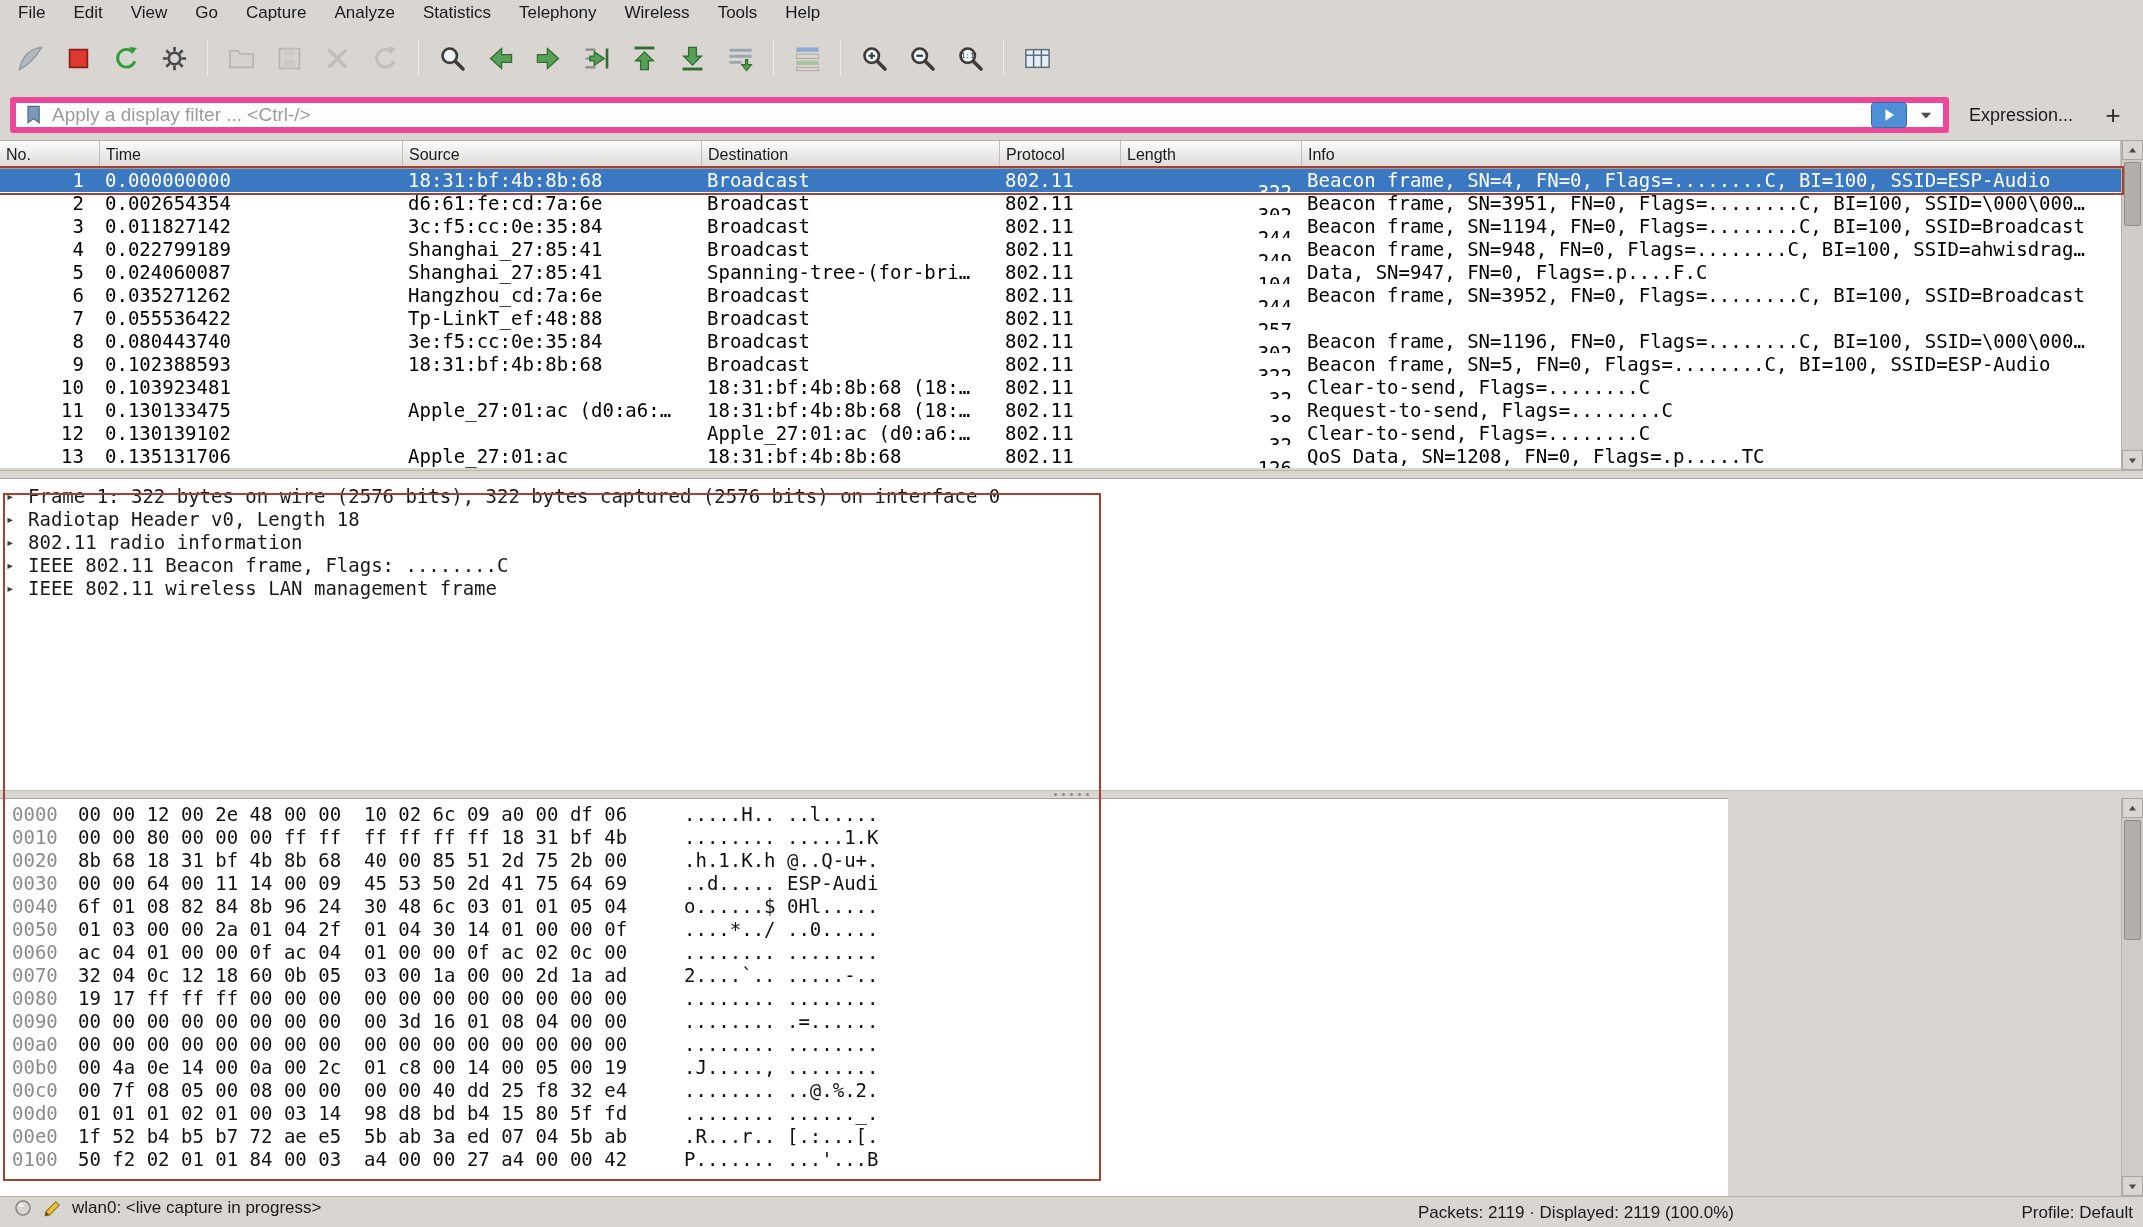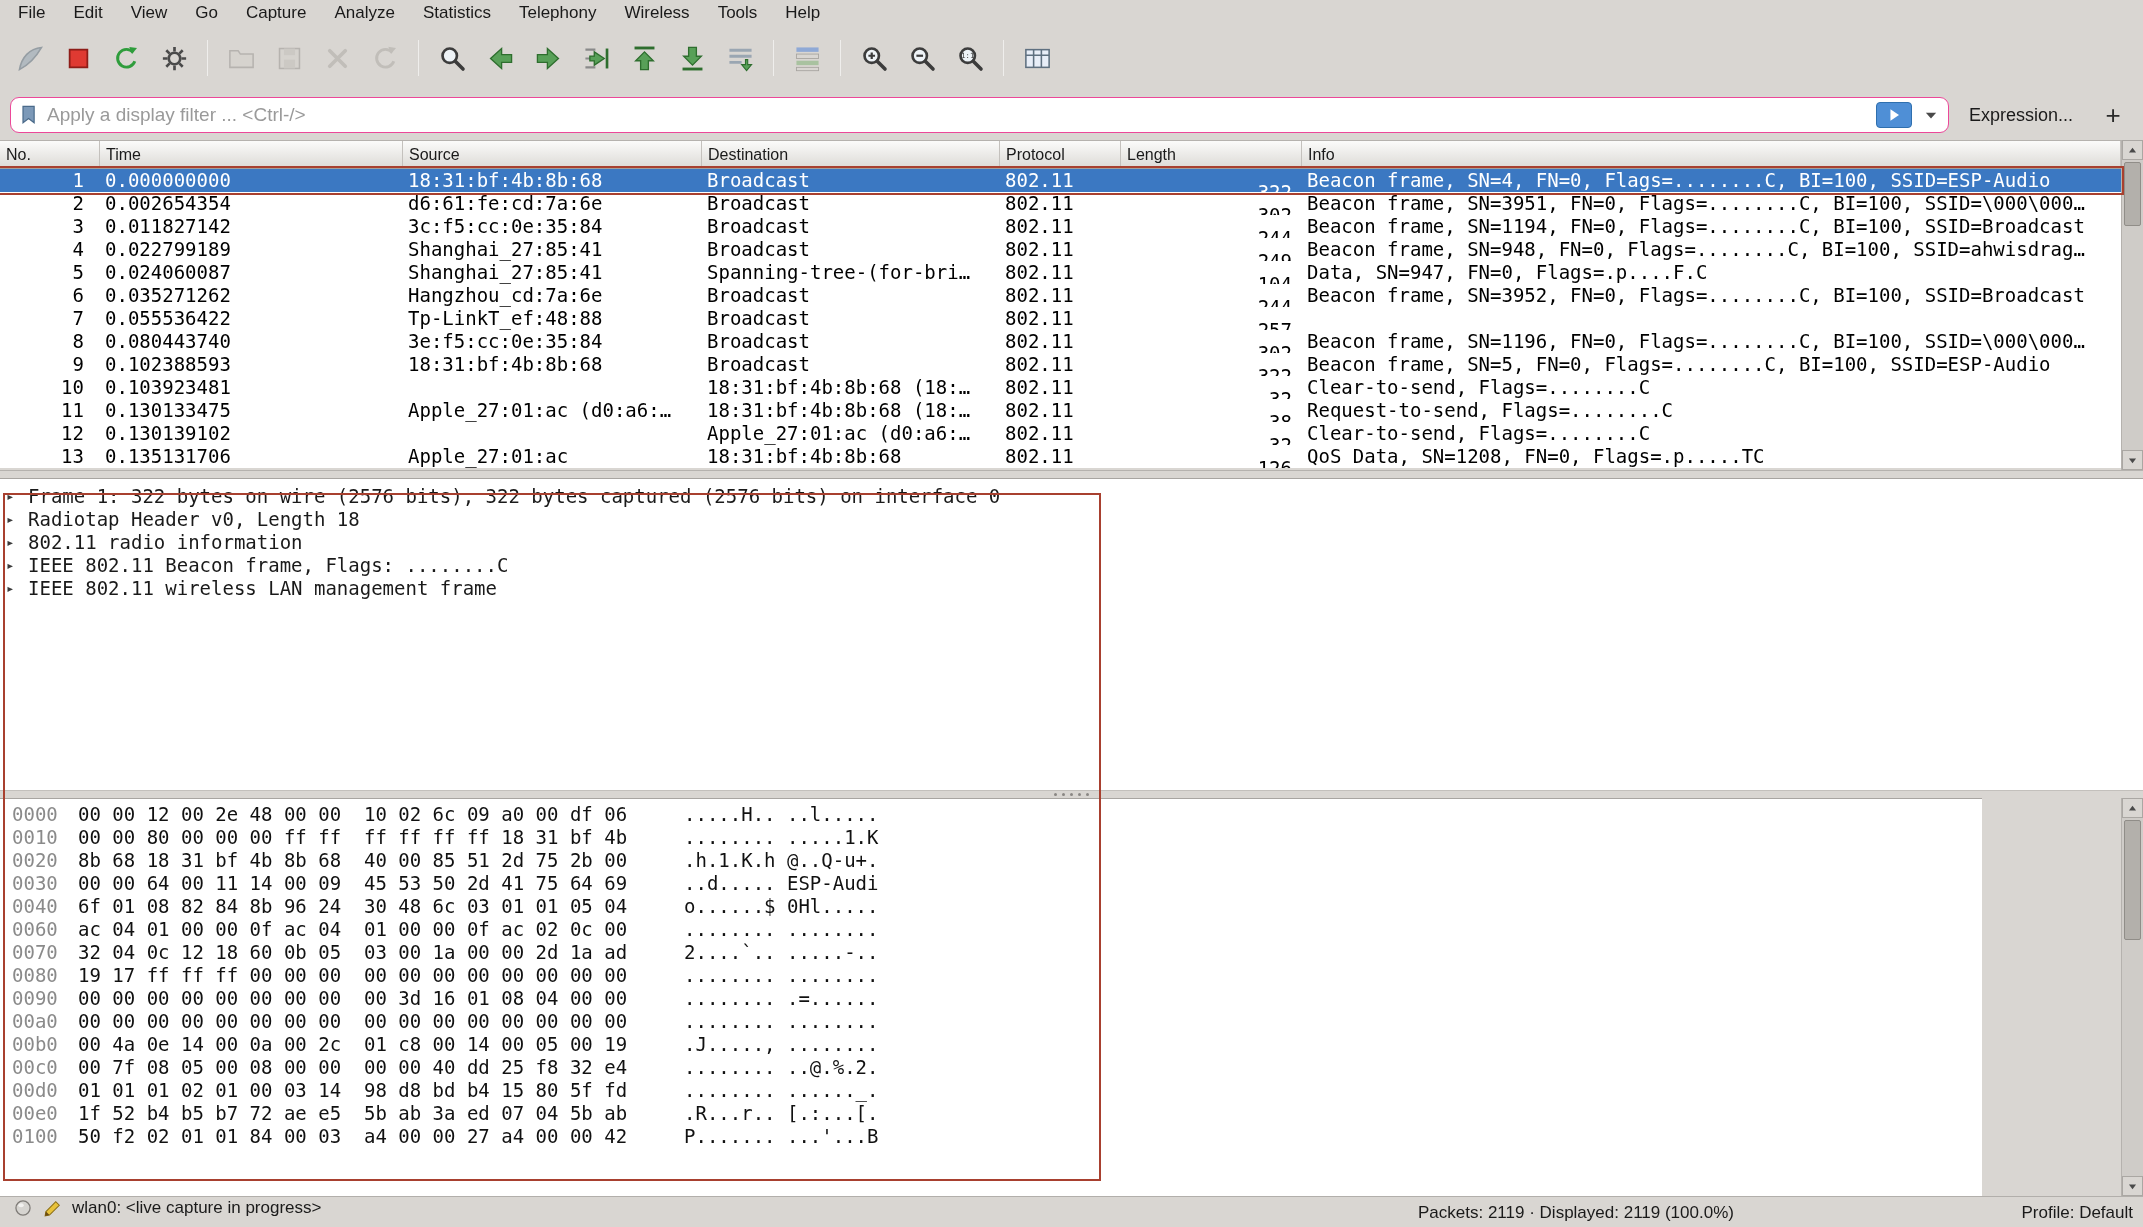--- a/index.html
+++ b/index.html
@@ -12,21 +12,21 @@
 
   
   #toolbar{position:absolute;top:26px;left:0;width:100%;height:64px;display:flex;align-items:center;padding-left:8px;gap:4px;}
   .tb-btn{width:44px;height:42px;display:flex;align-items:center;justify-content:center;border-radius:3px;}
   .tb-btn svg{width:31px;height:31px;}
   .tb-btn.disabled{opacity:.55;}
   .tb-sep{width:1px;height:36px;background:#b2afab;border-right:1px solid #efeeec;margin:0 7px;}
 
   
   #filterbar{position:absolute;top:90px;left:0;width:100%;height:50px;display:flex;align-items:center;padding:0 10px;gap:10px;}
-  #filter-input-wrap{flex:1;height:36px;background:#fff;border:1px solid #ec4899;border-radius:9px;display:flex;align-items:center;padding:0 4px 0 6px;gap:6px;}
+  #filter-input-wrap{flex:1;height:36px;background:#fff;border:6px solid #ec4899;border-radius:3px;display:flex;align-items:center;padding:0 4px 0 6px;gap:6px;}
   #filter-input-wrap .f-icon svg{width:24px;height:24px;display:block;}
   #filter-input{flex:1;border:none;outline:none;font-size:19px;color:#333;background:transparent;font-family:"Liberation Sans",sans-serif;}
   #filter-input::placeholder{color:#9a9a9a;}
   .apply-btn{width:36px;height:26px;background:var(--accent-blue,#4f8fd6);border:1px solid #2f6fae;border-radius:4px;display:flex;align-items:center;justify-content:center;}
   .apply-btn svg{width:20px;height:20px;}
   .caret-btn{width:26px;height:30px;display:flex;align-items:center;justify-content:center;}
   .caret-btn svg{width:16px;height:16px;}
   #expression-btn{font-size:18px;padding:0 10px;white-space:nowrap;}
   #add-filter-btn{font-size:26px;width:40px;text-align:center;color:#2a2a2a;}
 
@@ -48,21 +48,21 @@
   .splitter .dot{width:3px;height:3px;border-radius:50%;background:#8a8784;}
 
   
   #details-pane{position:absolute;top:478px;left:0;width:2143px;height:312px;background:#fff;border-top:1px solid #a8a5a1;overflow:hidden;}
   #details-lines{padding-top:5px;}
   .detail-line{display:flex;align-items:center;height:23px;font-size:19px;font-family:"DejaVu Sans Mono",monospace;padding-left:6px;}
   .detail-line .tri{width:22px;font-size:14px;color:#3a3a3a;flex:none;}
   .detail-line .dtext{white-space:pre;}
 
   
-  #hex-pane{position:absolute;top:798px;left:0;width:1982px;height:398px;background:#fff;border-top:1px solid #a8a5a1;overflow:hidden;}
+  #hex-pane{position:absolute;top:798px;left:0;width:1728px;height:398px;background:#fff;border-top:1px solid #a8a5a1;overflow:hidden;}
   #hex-lines{padding-top:4px;}
   .hex-line{position:relative;height:23px;line-height:23px;font-size:19px;font-family:"DejaVu Sans Mono",monospace;white-space:pre;}
   .hex-line .offset{position:absolute;left:12px;color:#8a8a8a;}
   .hex-line .hexbytes{position:absolute;left:78px;color:#111;}
   .hex-line .ascii{position:absolute;left:684px;color:#111;}
 
   
   .scrollbar{position:absolute;left:2121px;width:22px;background:#cfccc8;border-left:1px solid #b5b2ae;}
   #pl-scrollbar{top:140px;height:330px;}
   #hex-scrollbar{top:798px;height:398px;}
@@ -434,20 +434,21 @@
     <span class="dot"></span>
   </div>
 
   <div id="hex-pane">
     <div id="hex-lines">
         <div class="hex-line"><div class="offset">0000</div><div class="hexbytes">00 00 12 00 2e 48 00 00  10 02 6c 09 a0 00 df 06</div><div class="ascii">.....H.. ..l.....</div></div>
         <div class="hex-line"><div class="offset">0010</div><div class="hexbytes">00 00 80 00 00 00 ff ff  ff ff ff ff 18 31 bf 4b</div><div class="ascii">........ .....1.K</div></div>
         <div class="hex-line"><div class="offset">0020</div><div class="hexbytes">8b 68 18 31 bf 4b 8b 68  40 00 85 51 2d 75 2b 00</div><div class="ascii">.h.1.K.h @..Q-u+.</div></div>
         <div class="hex-line"><div class="offset">0030</div><div class="hexbytes">00 00 64 00 11 14 00 09  45 53 50 2d 41 75 64 69</div><div class="ascii">..d..... ESP-Audi</div></div>
         <div class="hex-line"><div class="offset">0040</div><div class="hexbytes">6f 01 08 82 84 8b 96 24  30 48 6c 03 01 01 05 04</div><div class="ascii">o......$ 0Hl.....</div></div>
+        <div class="hex-line"><div class="offset">0050</div><div class="hexbytes">01 03 00 00 2a 01 04 2f  01 04 30 14 01 00 00 0f</div><div class="ascii">....*../ ..0.....</div></div>
         <div class="hex-line"><div class="offset">0060</div><div class="hexbytes">ac 04 01 00 00 0f ac 04  01 00 00 0f ac 02 0c 00</div><div class="ascii">........ ........</div></div>
         <div class="hex-line"><div class="offset">0070</div><div class="hexbytes">32 04 0c 12 18 60 0b 05  03 00 1a 00 00 2d 1a ad</div><div class="ascii">2....`.. .....-..</div></div>
         <div class="hex-line"><div class="offset">0080</div><div class="hexbytes">19 17 ff ff ff 00 00 00  00 00 00 00 00 00 00 00</div><div class="ascii">........ ........</div></div>
         <div class="hex-line"><div class="offset">0090</div><div class="hexbytes">00 00 00 00 00 00 00 00  00 3d 16 01 08 04 00 00</div><div class="ascii">........ .=......</div></div>
         <div class="hex-line"><div class="offset">00a0</div><div class="hexbytes">00 00 00 00 00 00 00 00  00 00 00 00 00 00 00 00</div><div class="ascii">........ ........</div></div>
         <div class="hex-line"><div class="offset">00b0</div><div class="hexbytes">00 4a 0e 14 00 0a 00 2c  01 c8 00 14 00 05 00 19</div><div class="ascii">.J....., ........</div></div>
         <div class="hex-line"><div class="offset">00c0</div><div class="hexbytes">00 7f 08 05 00 08 00 00  00 00 40 dd 25 f8 32 e4</div><div class="ascii">........ ..@.%.2.</div></div>
         <div class="hex-line"><div class="offset">00d0</div><div class="hexbytes">01 01 01 02 01 00 03 14  98 d8 bd b4 15 80 5f fd</div><div class="ascii">........ ......_.</div></div>
         <div class="hex-line"><div class="offset">00e0</div><div class="hexbytes">1f 52 b4 b5 b7 72 ae e5  5b ab 3a ed 07 04 5b ab</div><div class="ascii">.R...r.. [.:...[.</div></div>
         <div class="hex-line"><div class="offset">0100</div><div class="hexbytes">50 f2 02 01 01 84 00 03  a4 00 00 27 a4 00 00 42</div><div class="ascii">P....... ...'...B</div></div>

